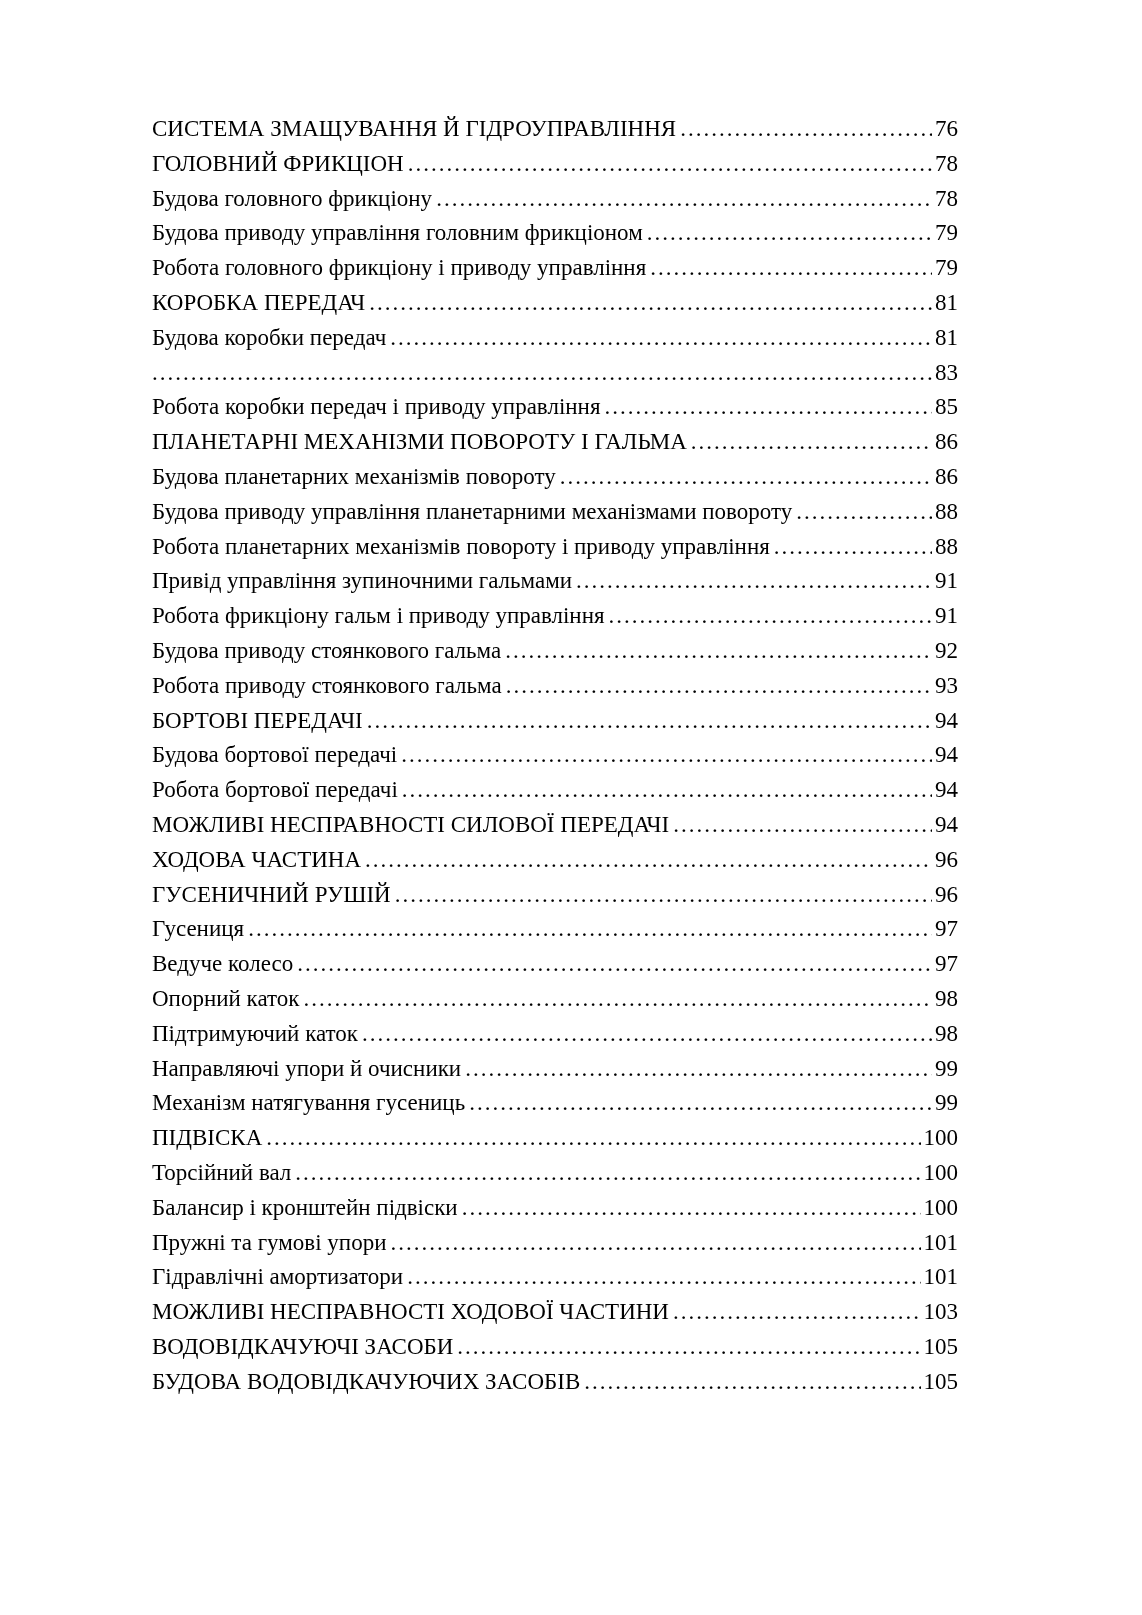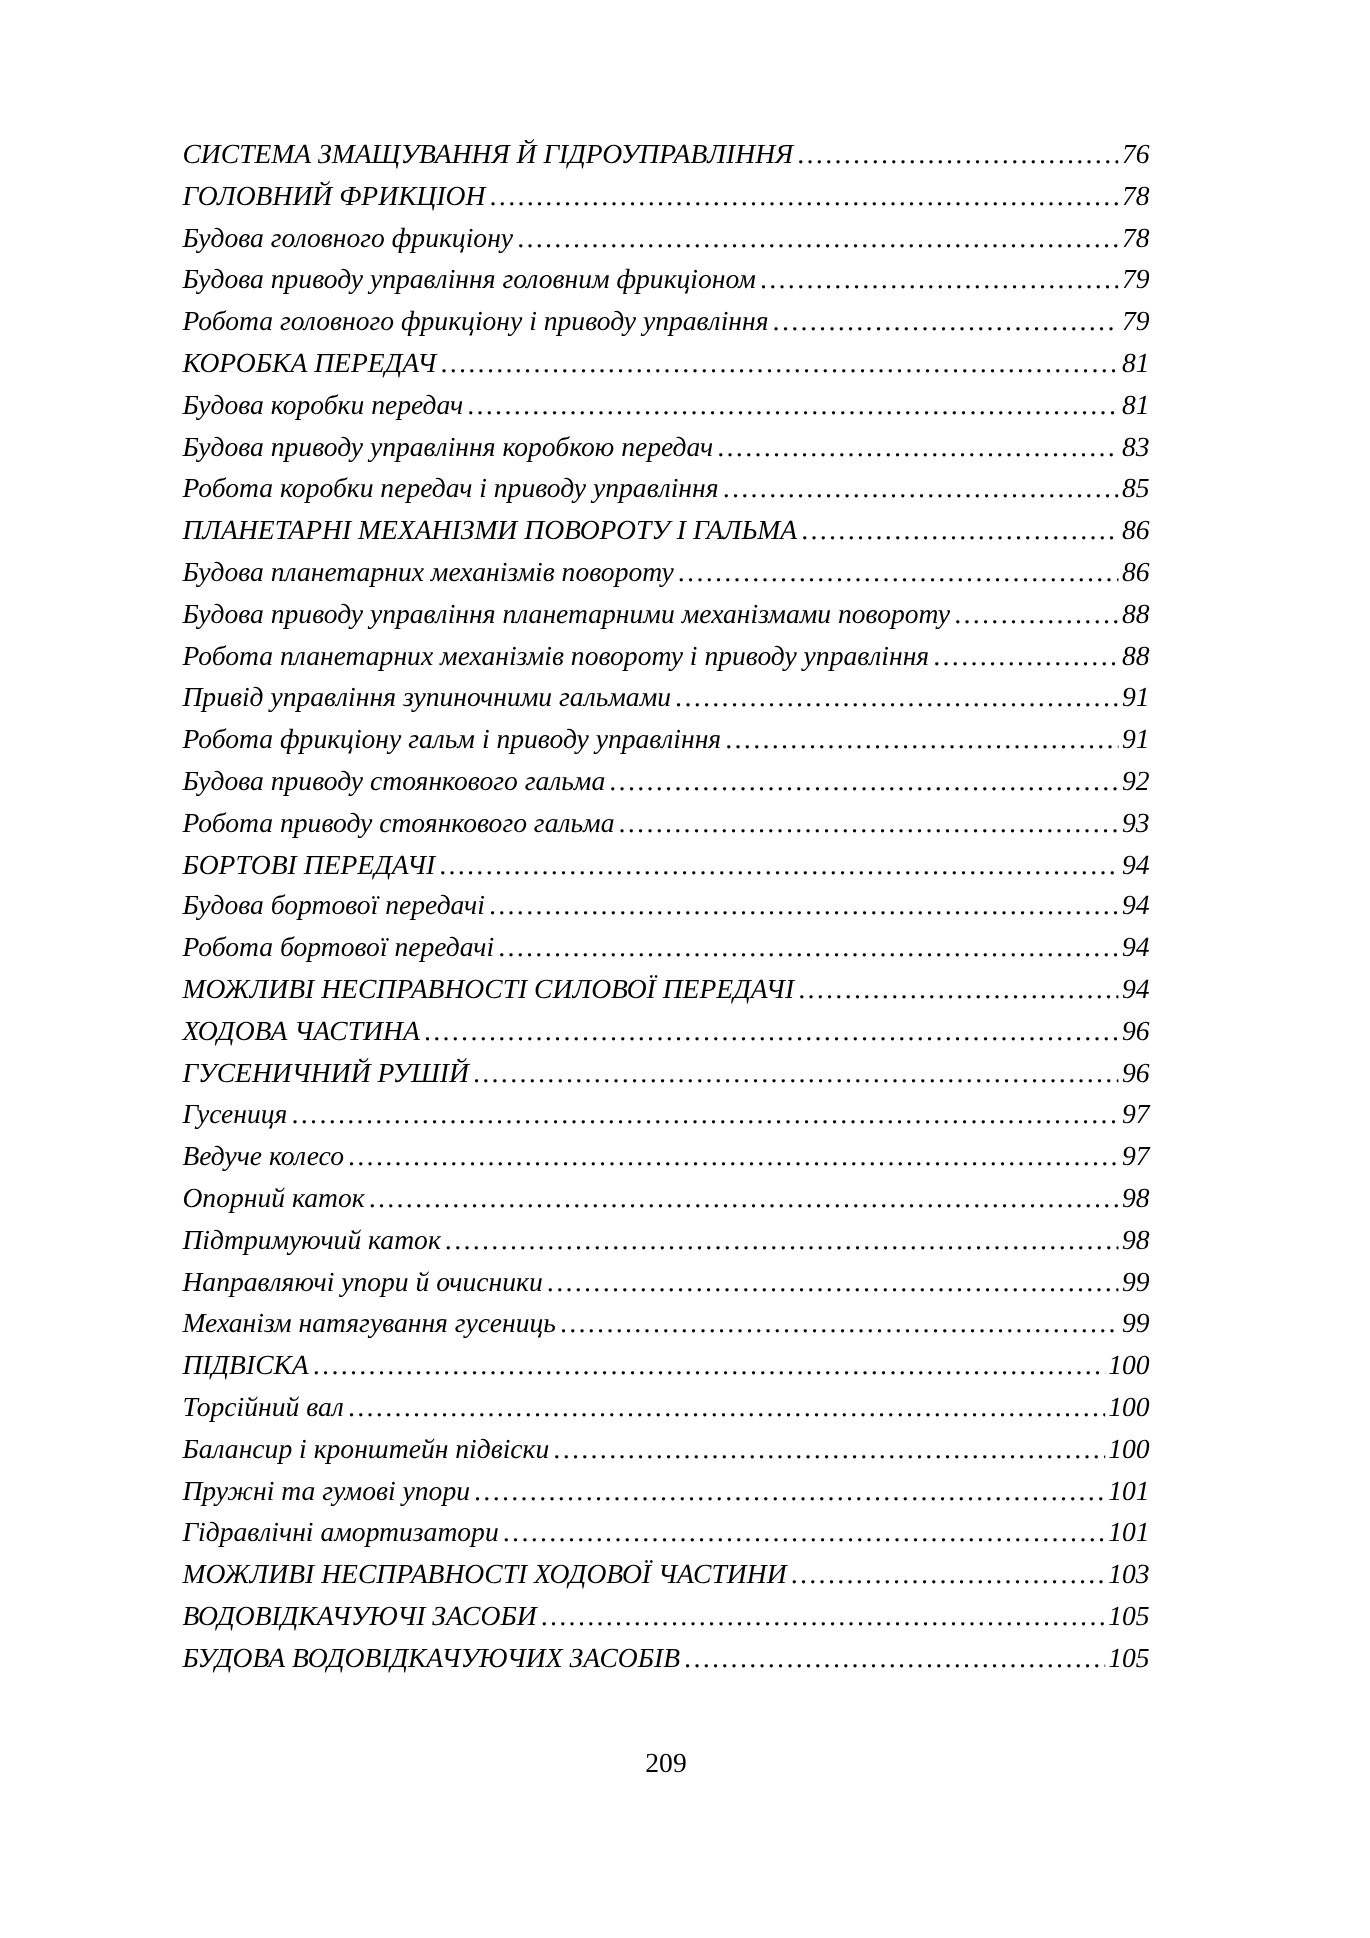--- a/index.html
+++ b/index.html
@@ -19,21 +19,20 @@
   .page {
     width: 100%;
     height: 100%;
     padding: 112px 184px 0 152px;
     display: flex;
     flex-direction: column;
   }
 
   .toc {
     width: 100%;
-    font-style: italic;
   }
 
   .toc-row {
     display: flex;
     align-items: baseline;
     font-size: 23px;
     line-height: 34.8px;
     white-space: nowrap;
   }
 
@@ -97,21 +96,20 @@
         <span class="toc-label">КОРОБКА ПЕРЕДАЧ</span>
         <span class="toc-leader" aria-hidden="true">............................................................................................................................................................................................................................................................................................................</span>
         <span class="toc-page">81</span>
       </div>
       <div class="toc-row">
         <span class="toc-label">Будова коробки передач</span>
         <span class="toc-leader" aria-hidden="true">............................................................................................................................................................................................................................................................................................................</span>
         <span class="toc-page">81</span>
       </div>
       <div class="toc-row">
-        <span class="toc-label">Будова приводу управління коробкою передач</span>
         <span class="toc-leader" aria-hidden="true">............................................................................................................................................................................................................................................................................................................</span>
         <span class="toc-page">83</span>
       </div>
       <div class="toc-row">
         <span class="toc-label">Робота коробки передач і приводу управління</span>
         <span class="toc-leader" aria-hidden="true">............................................................................................................................................................................................................................................................................................................</span>
         <span class="toc-page">85</span>
       </div>
       <div class="toc-row">
         <span class="toc-label">ПЛАНЕТАРНІ МЕХАНІЗМИ ПОВОРОТУ І ГАЛЬМА</span>
@@ -247,14 +245,13 @@
         <span class="toc-label">ВОДОВІДКАЧУЮЧІ ЗАСОБИ</span>
         <span class="toc-leader" aria-hidden="true">............................................................................................................................................................................................................................................................................................................</span>
         <span class="toc-page">105</span>
       </div>
       <div class="toc-row">
         <span class="toc-label">БУДОВА ВОДОВІДКАЧУЮЧИХ ЗАСОБІВ</span>
         <span class="toc-leader" aria-hidden="true">............................................................................................................................................................................................................................................................................................................</span>
         <span class="toc-page">105</span>
       </div>
     </div>
-  <div class="folio">209</div>
 </div>
 
 </body></html>

